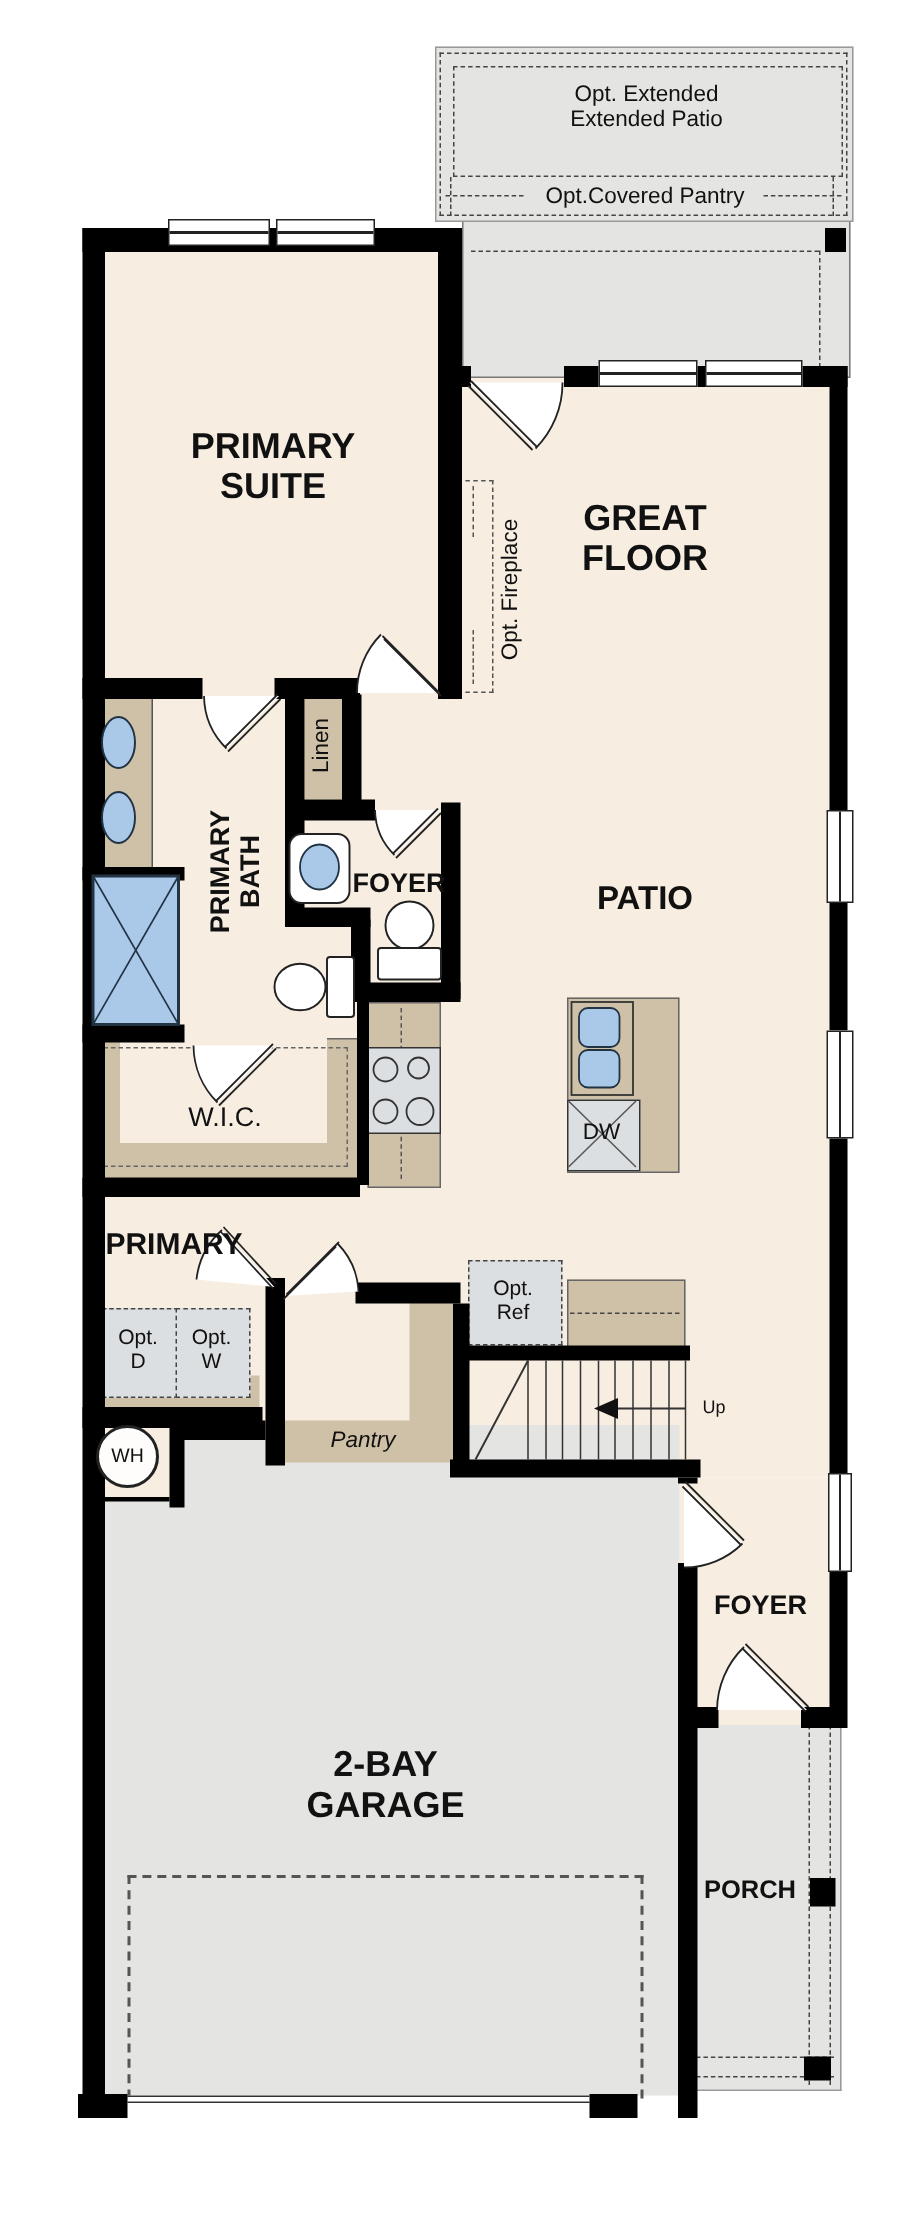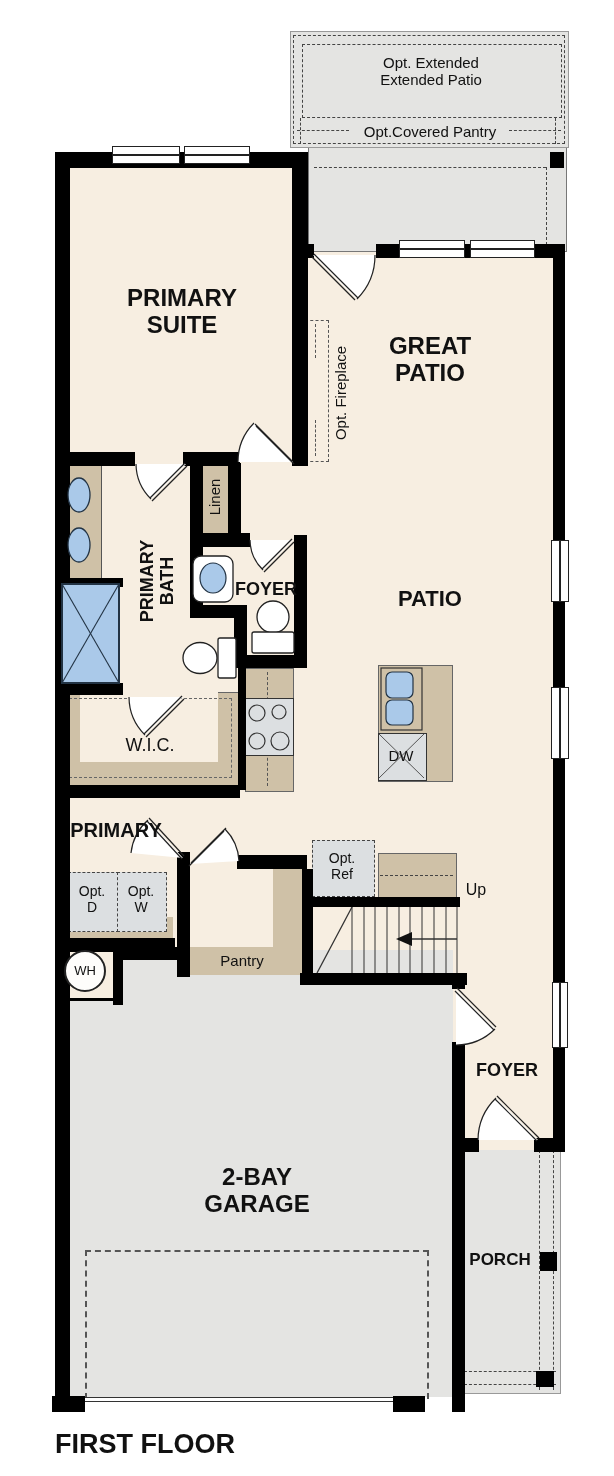--- a/index.html
+++ b/index.html
@@ -236,38 +236,37 @@
 
     <circle cx="85" cy="971" r="20" fill="#fefdfb" stroke="#222" stroke-width="2"></circle>
   </svg>
 
   <div class="label" style="left:431px;top:72px;font-size:15px;">Opt. Extended
 Extended Patio</div>
   <div class="label" style="left:430px;top:132px;font-size:15px;">Opt.Covered Pantry</div>
   <div class="label b" style="left:182px;top:312px;font-size:24px;">PRIMARY
 SUITE</div>
   <div class="label b" style="left:430px;top:360px;font-size:24px;">GREAT
-PATIO</div>
+FLOOR</div>
   <div class="label rot" style="left:341px;top:393px;font-size:15px;">Opt. Fireplace</div>
   <div class="label rot b" style="left:157px;top:581px;font-size:18px;">PRIMARY
 BATH</div>
   <div class="label rot" style="left:215px;top:497px;font-size:15px;">Linen</div>
   <div class="label b" style="left:266px;top:589px;font-size:18px;">FOYER</div>
   <div class="label b" style="left:430px;top:599px;font-size:22px;">PATIO</div>
   <div class="label" style="left:150px;top:745px;font-size:18px;">W.I.C.</div>
   <div class="label" style="left:401px;top:756px;font-size:15px;">DW</div>
   <div class="label b" style="left:116px;top:830px;font-size:20px;">PRIMARY</div>
   <div class="label" style="left:92px;top:900px;font-size:14px;">Opt.
 D</div>
   <div class="label" style="left:141px;top:900px;font-size:14px;">Opt.
 W</div>
   <div class="label" style="left:342px;top:867px;font-size:14px;">Opt.
 Ref</div>
-  <div class="label" style="left:242px;top:961px;font-size:15px;">Pantry</div>
-  <div class="label" style="left:476px;top:890px;font-size:16px;text-align:center;">Up</div>
+  <div class="label" style="left:242px;top:961px;font-size:15px;font-style:italic;">Pantry</div>
+  <div class="label" style="left:476px;top:939px;font-size:12px;text-align:center;">Up</div>
   <div class="label" style="left:85px;top:971px;font-size:13px;">WH</div>
   <div class="label b" style="left:507px;top:1070px;font-size:18px;">FOYER</div>
   <div class="label b" style="left:257px;top:1191px;font-size:24px;">2-BAY
 GARAGE</div>
   <div class="label b" style="left:500px;top:1260px;font-size:17px;">PORCH</div>
-  <div class="abs b" style="left:55px;top:1429px;font-size:27px;color:#111;">FIRST FLOOR</div>
 
 </div>
 
 </body></html>

